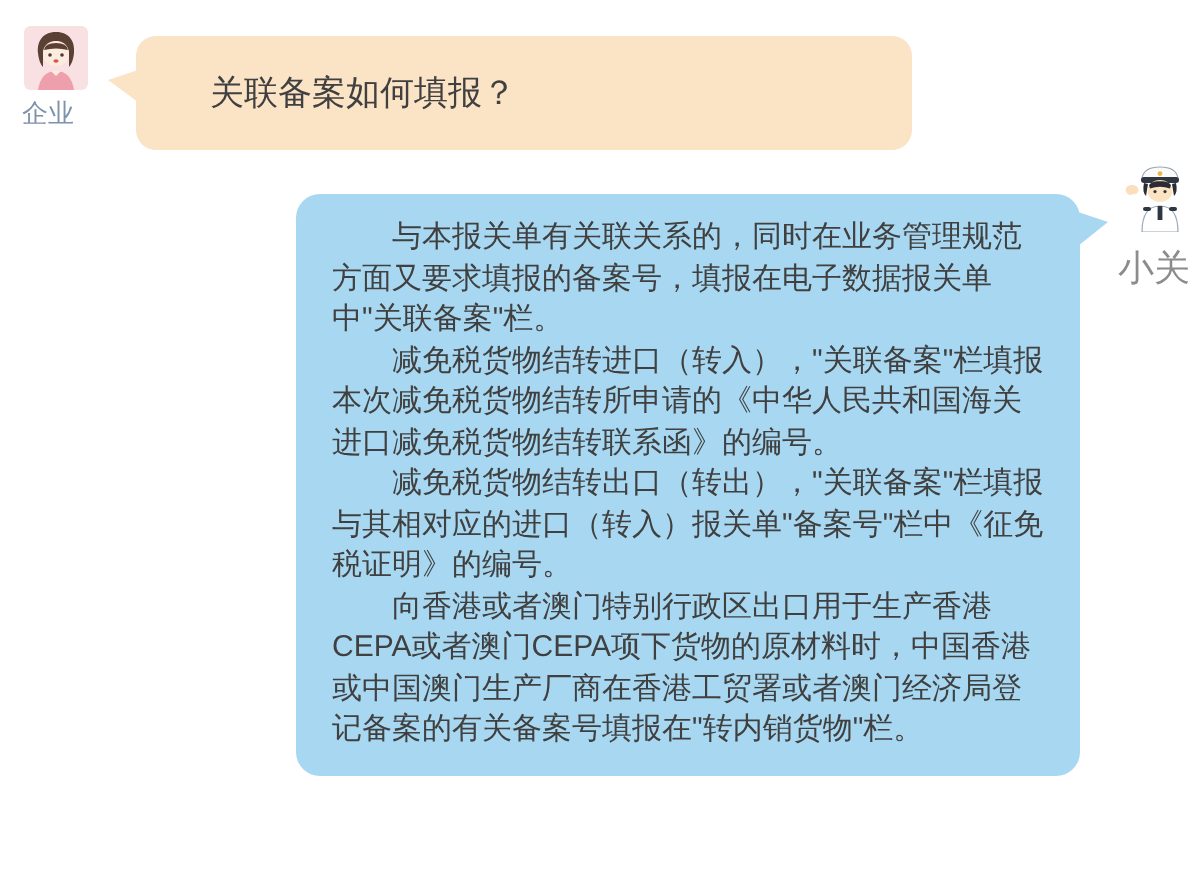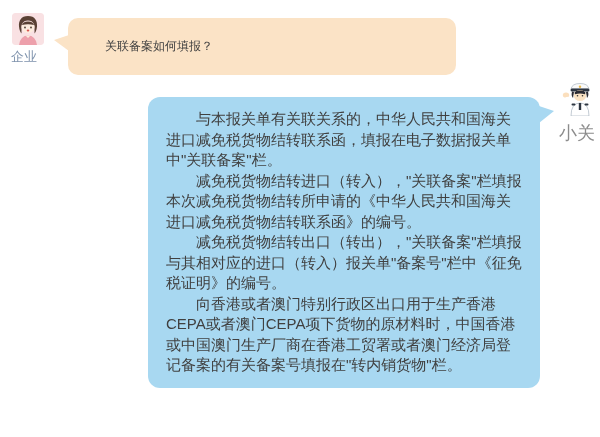--- a/index.html
+++ b/index.html
@@ -30,21 +30,21 @@
   }
   .question-bubble {
     position: absolute;
     left: 61px; top: 5px;
     box-sizing: border-box;
     width: 388px; height: 57px;
     background: #fbe3c6;
     border-radius: 10px;
     display: flex; align-items: center;
     padding: 0 20px 0 37px;
-    font-size: 12px;
+    font-size: 17px;
     color: #404040;
   }
   .question-tail {
     position: absolute;
     left: -14px; top: 17px;
     width: 0; height: 0;
     border-top: 5px solid transparent;
     border-bottom: 11px solid transparent;
     border-right: 15px solid #fbe3c6;
   }
@@ -110,21 +110,21 @@
       <div class="enterprise-label">企业</div>
     </div>
     <div class="question-bubble">
       <div class="question-tail"></div>
       <span>关联备案如何填报？</span>
     </div>
   </div>
 
   <div class="answer-bubble">
     <div class="answer-tail"></div>
-    <p>与本报关单有关联关系的，中华人民共和国海关进口减免税货物结转联系函，填报在电子数据报关单中"关联备案"栏。</p>
+    <p>与本报关单有关联关系的，同时在业务管理规范方面又要求填报的备案号，填报在电子数据报关单中"关联备案"栏。</p>
     <p>减免税货物结转进口（转入），"关联备案"栏填报本次减免税货物结转所申请的《中华人民共和国海关进口减免税货物结转联系函》的编号。</p>
     <p>减免税货物结转出口（转出），"关联备案"栏填报与其相对应的进口（转入）报关单"备案号"栏中《征免税证明》的编号。</p>
     <p>向香港或者澳门特别行政区出口用于生产香港CEPA或者澳门CEPA项下货物的原材料时，中国香港或中国澳门生产厂商在香港工贸署或者澳门经济局登记备案的有关备案号填报在"转内销货物"栏。</p>
   </div>
 
   <div class="officer-col">
     <span>
       <svg width="38" height="34" viewBox="0 0 38 34">
         <ellipse cx="8" cy="13" rx="3.2" ry="2.6" fill="#fbdfbd"></ellipse>
         <path d="M13.5 24 Q10 20 9 15" stroke="#ffffff" stroke-width="3" fill="none"></path>

